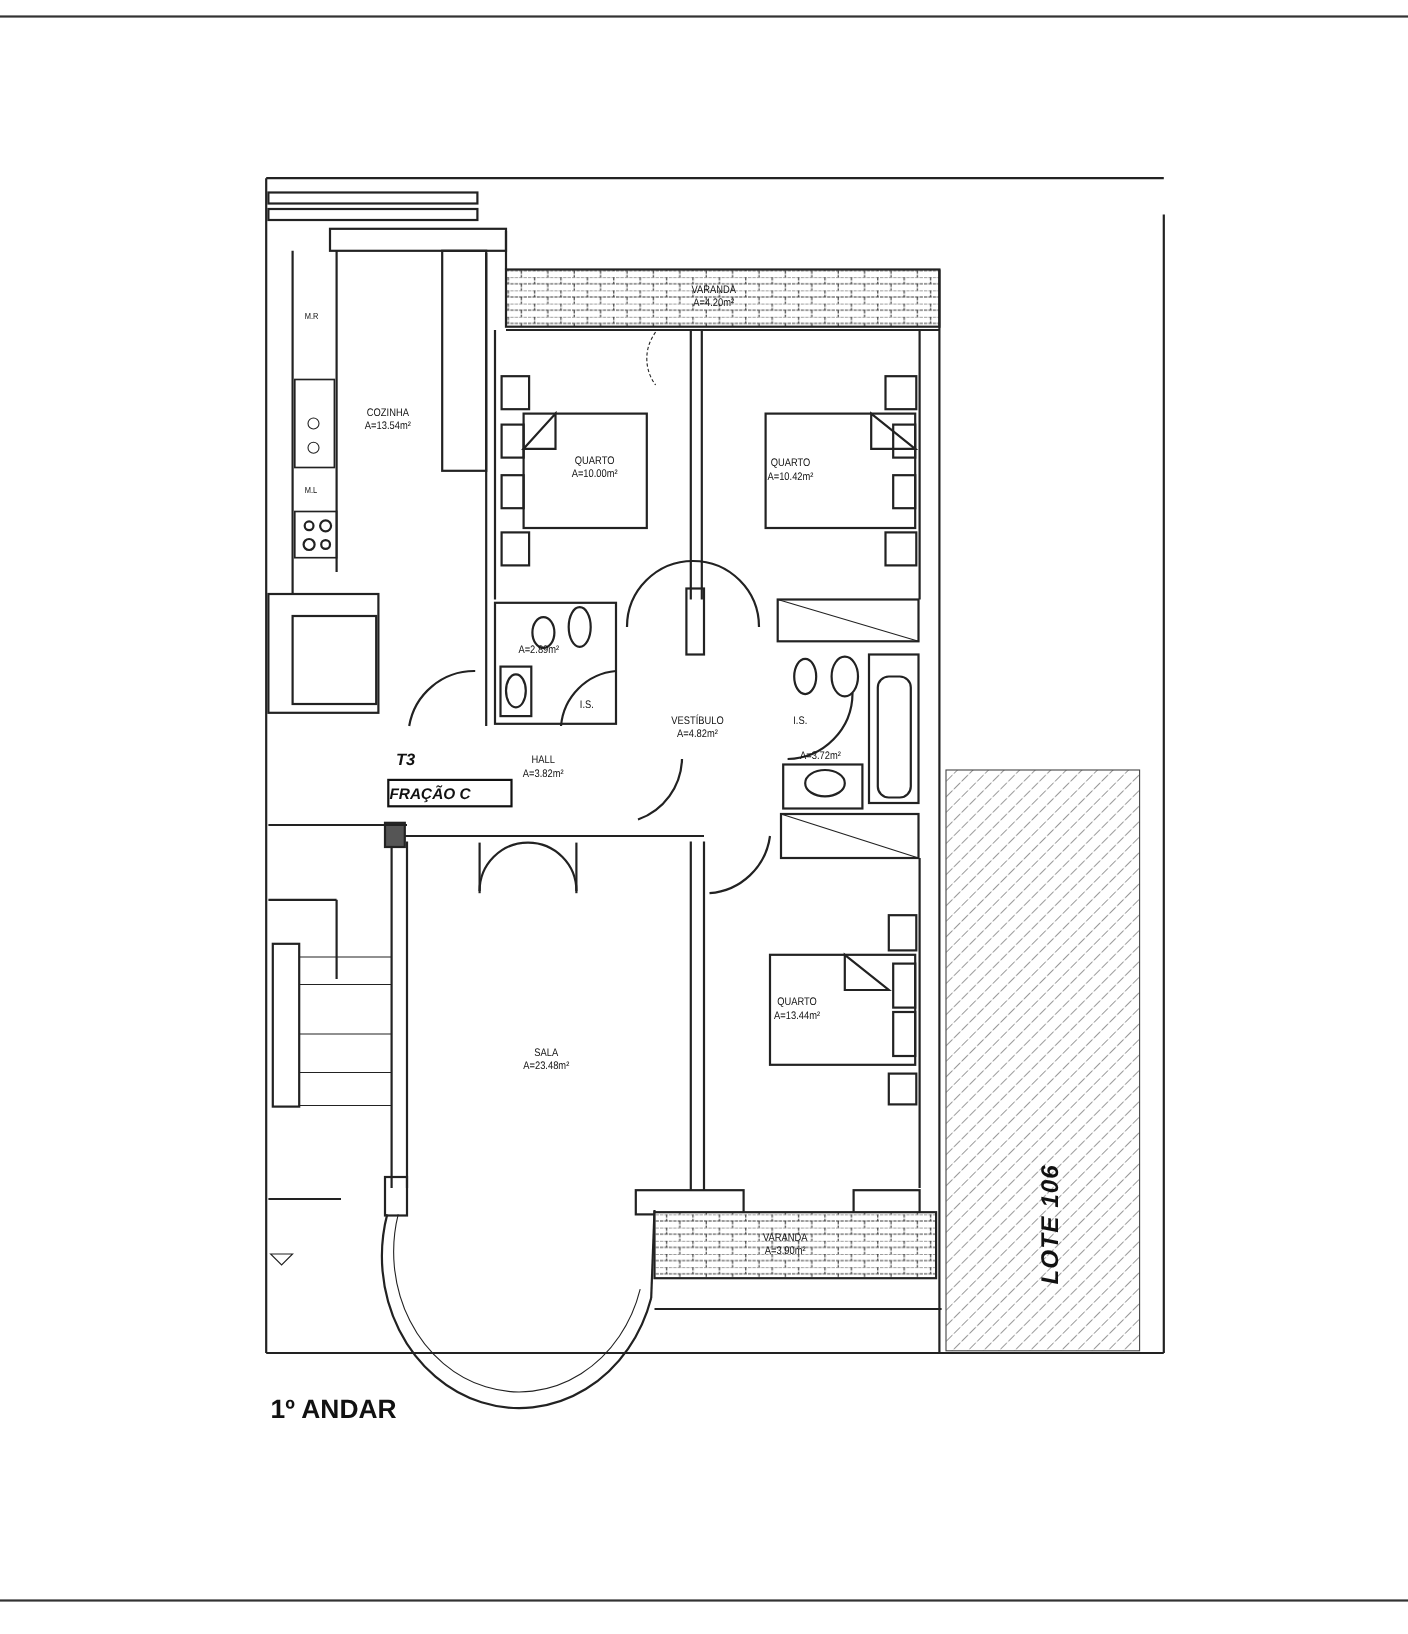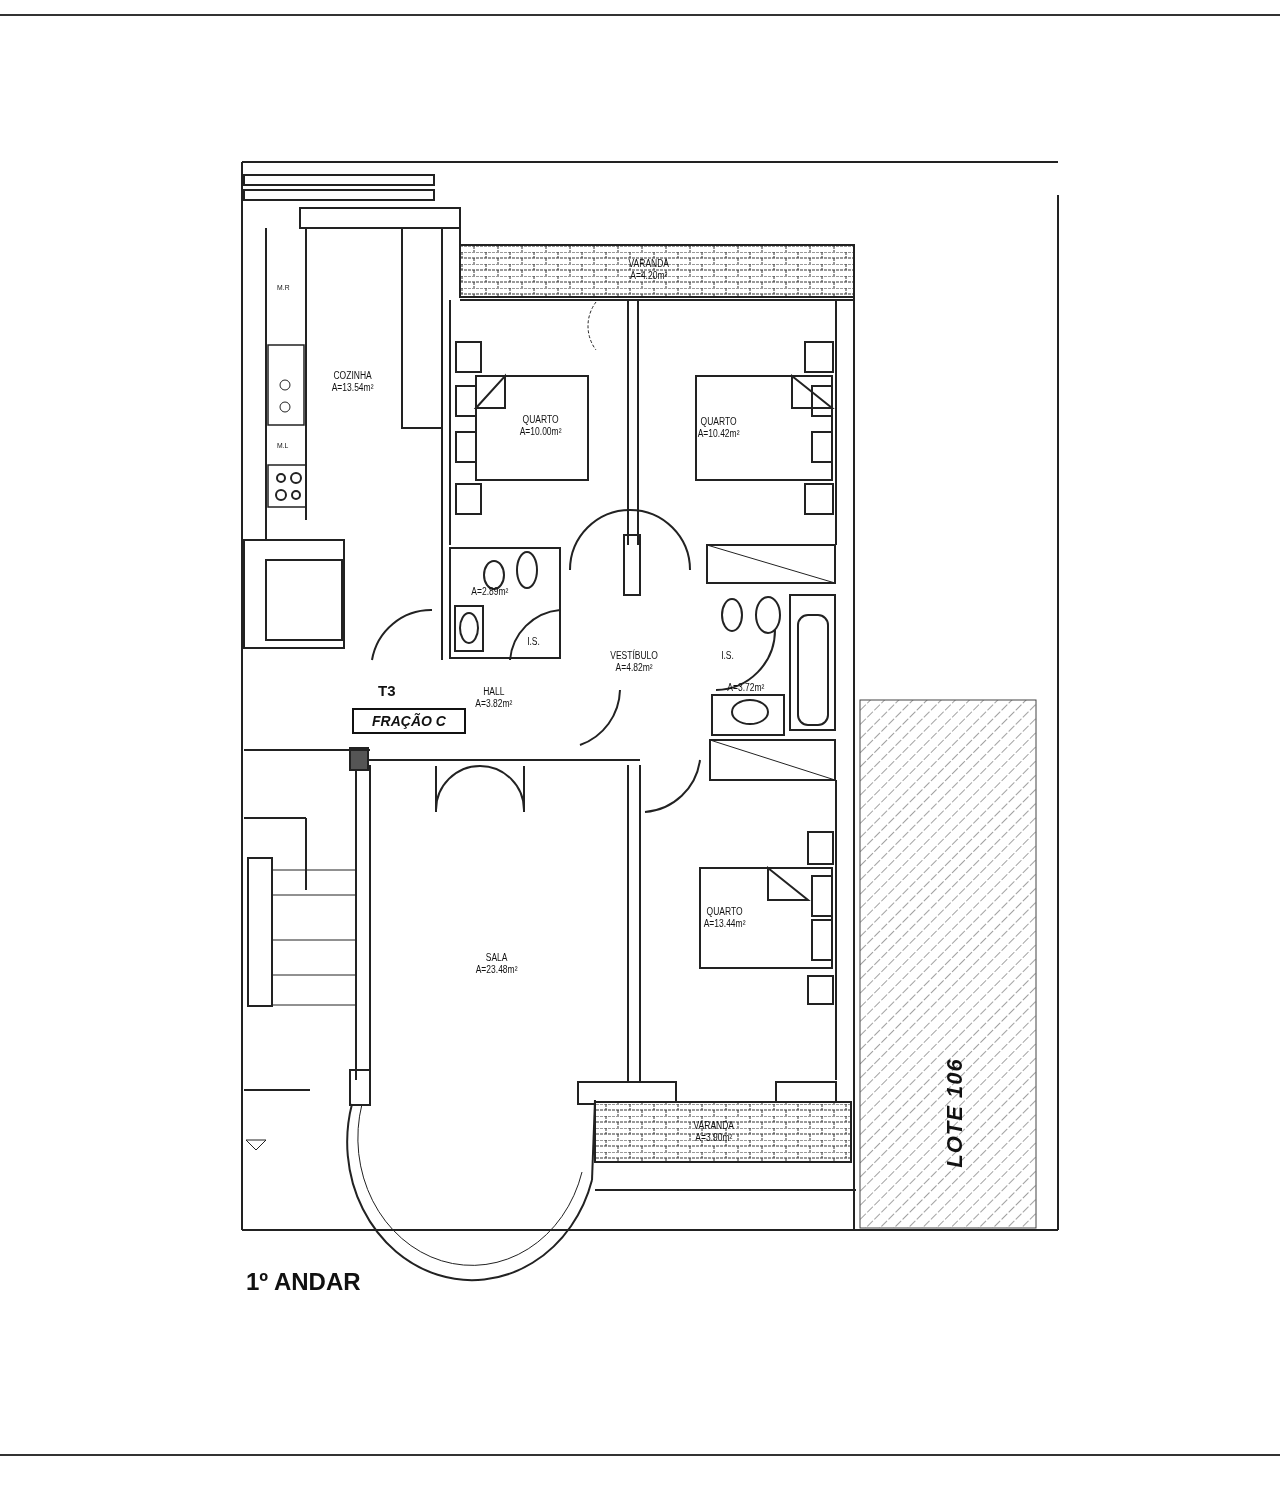--- a/index.html
+++ b/index.html
@@ -5,24 +5,24 @@
   html, body { margin:0; padding:0; background:#ffffff; }
   body { width:1280px; height:1485px; position:relative; overflow:hidden;
          font-family:"Liberation Sans", sans-serif; color:#111; }
   .hline { position:absolute; height:2px; background:#333; }
   svg.plan { position:absolute; left:0; top:0; }
   .lbl { position:absolute; font-family:"Liberation Sans", sans-serif; font-size:10px; line-height:12px;
          text-align:center; color:#111; white-space:nowrap; transform:scaleX(0.85); transform-origin:center; }
   .lbl .name { display:block; }
   .lbl .area { display:block; }
   .small { font-size:8px; }
-  .tag-t3 { position:absolute; left:378px; top:682px; font-weight:bold; font-size:15px; }
+  .tag-t3 { position:absolute; left:360px; top:682px; font-weight:bold; font-style:italic; font-size:15px; }
   .tag-frac { position:absolute; left:352px; top:708px; width:110px; height:22px; border:2px solid #111;
               background:#fff; font-weight:bold; font-style:italic; font-size:14px; line-height:22px;
-              text-align:center; }
+              }
   .lote { position:absolute; left:900px; top:1100px; transform:rotate(-90deg); transform-origin:center;
           font-weight:bold; font-style:italic; font-size:22px; letter-spacing:1px; white-space:nowrap; }
   .floor-title { position:absolute; left:246px; top:1268px; font-weight:bold; font-size:24px; }
 </style>
 </head>
 <body>
 
 <div class="hline" style="left:0;top:14px;width:1280px;"></div>
 <div class="hline" style="left:0;top:1454px;width:1280px;"></div>
 

